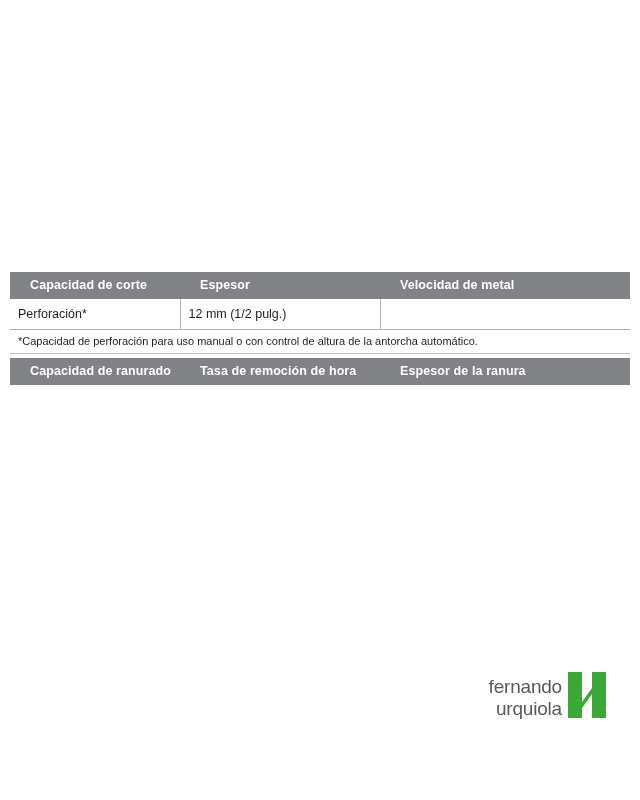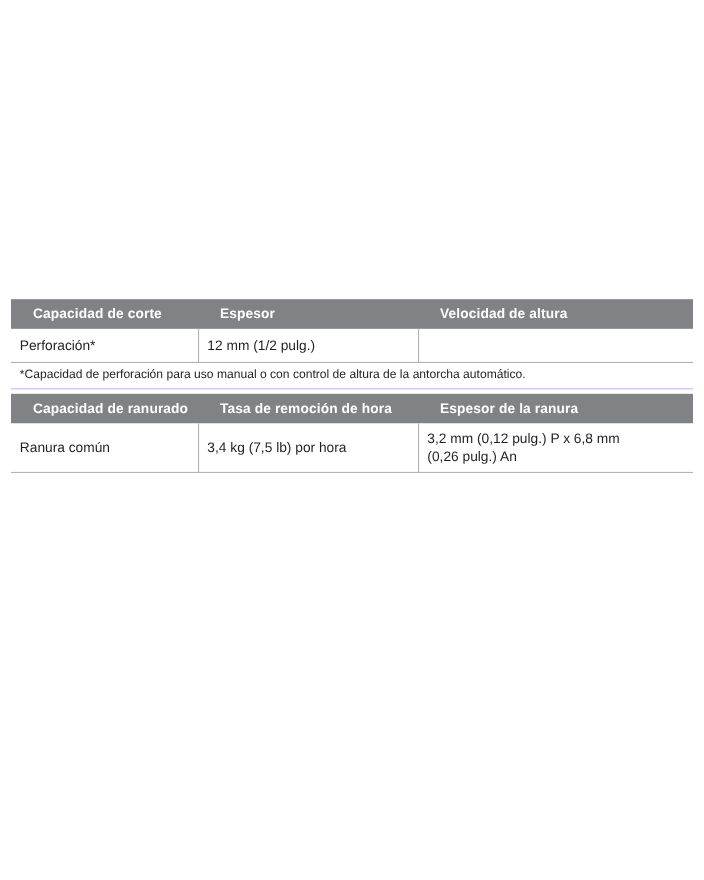--- a/index.html
+++ b/index.html
@@ -124,21 +124,21 @@
   <table class="spec-table">
     <colgroup>
       <col class="col-a">
       <col class="col-b">
       <col class="col-c">
     </colgroup>
     <tbody>
       <tr class="hdr-row">
         <td>Capacidad de corte</td>
         <td>Espesor</td>
-        <td>Velocidad de altura</td>
+        <td>Velocidad de metal</td>
       </tr>
 
 
 
       <tr class="body-row">
         <td class="vline-a">Perforación*</td>
         <td class="vline-b">12 mm (1/2 pulg.)</td>
         <td></td>
       </tr>
 
@@ -149,25 +149,27 @@
       <tr class="spacer-row">
         <td colspan="3"></td>
       </tr>
 
       <tr class="hdr-row">
         <td>Capacidad de ranurado</td>
         <td>Tasa de remoción de hora</td>
         <td>Espesor de la ranura</td>
       </tr>
 
-      <tr class="body-row tall">
-        <td class="vline-a">Ranura común</td>
-        <td class="vline-b">3,4 kg (7,5 lb) por hora</td>
-        <td>
-          <span>3,2 mm (0,12 pulg.) P x 6,8 mm</span><br>
-          <span>(0,26 pulg.) An</span>
-        </td>
-      </tr>
     </tbody>
   </table>
 
+  <div class="logo-block">
+    <div class="logo-text">
+      <span class="l1">fernando</span>
+      <span class="l2">urquiola</span>
+    </div>
+    <svg class="logo-mark" viewBox="0 0 44 46">
+      <path d="M2 0 H16 V30 L26 16 V0 H40 V46 H26 V22 L16 36 V46 H2 Z" fill="#3aa935"></path>
+      <path d="M16 0 H26 V14 L16 28 Z" fill="#ffffff"></path>
+    </svg>
+  </div>
 
 </div>
 
 </body></html>

